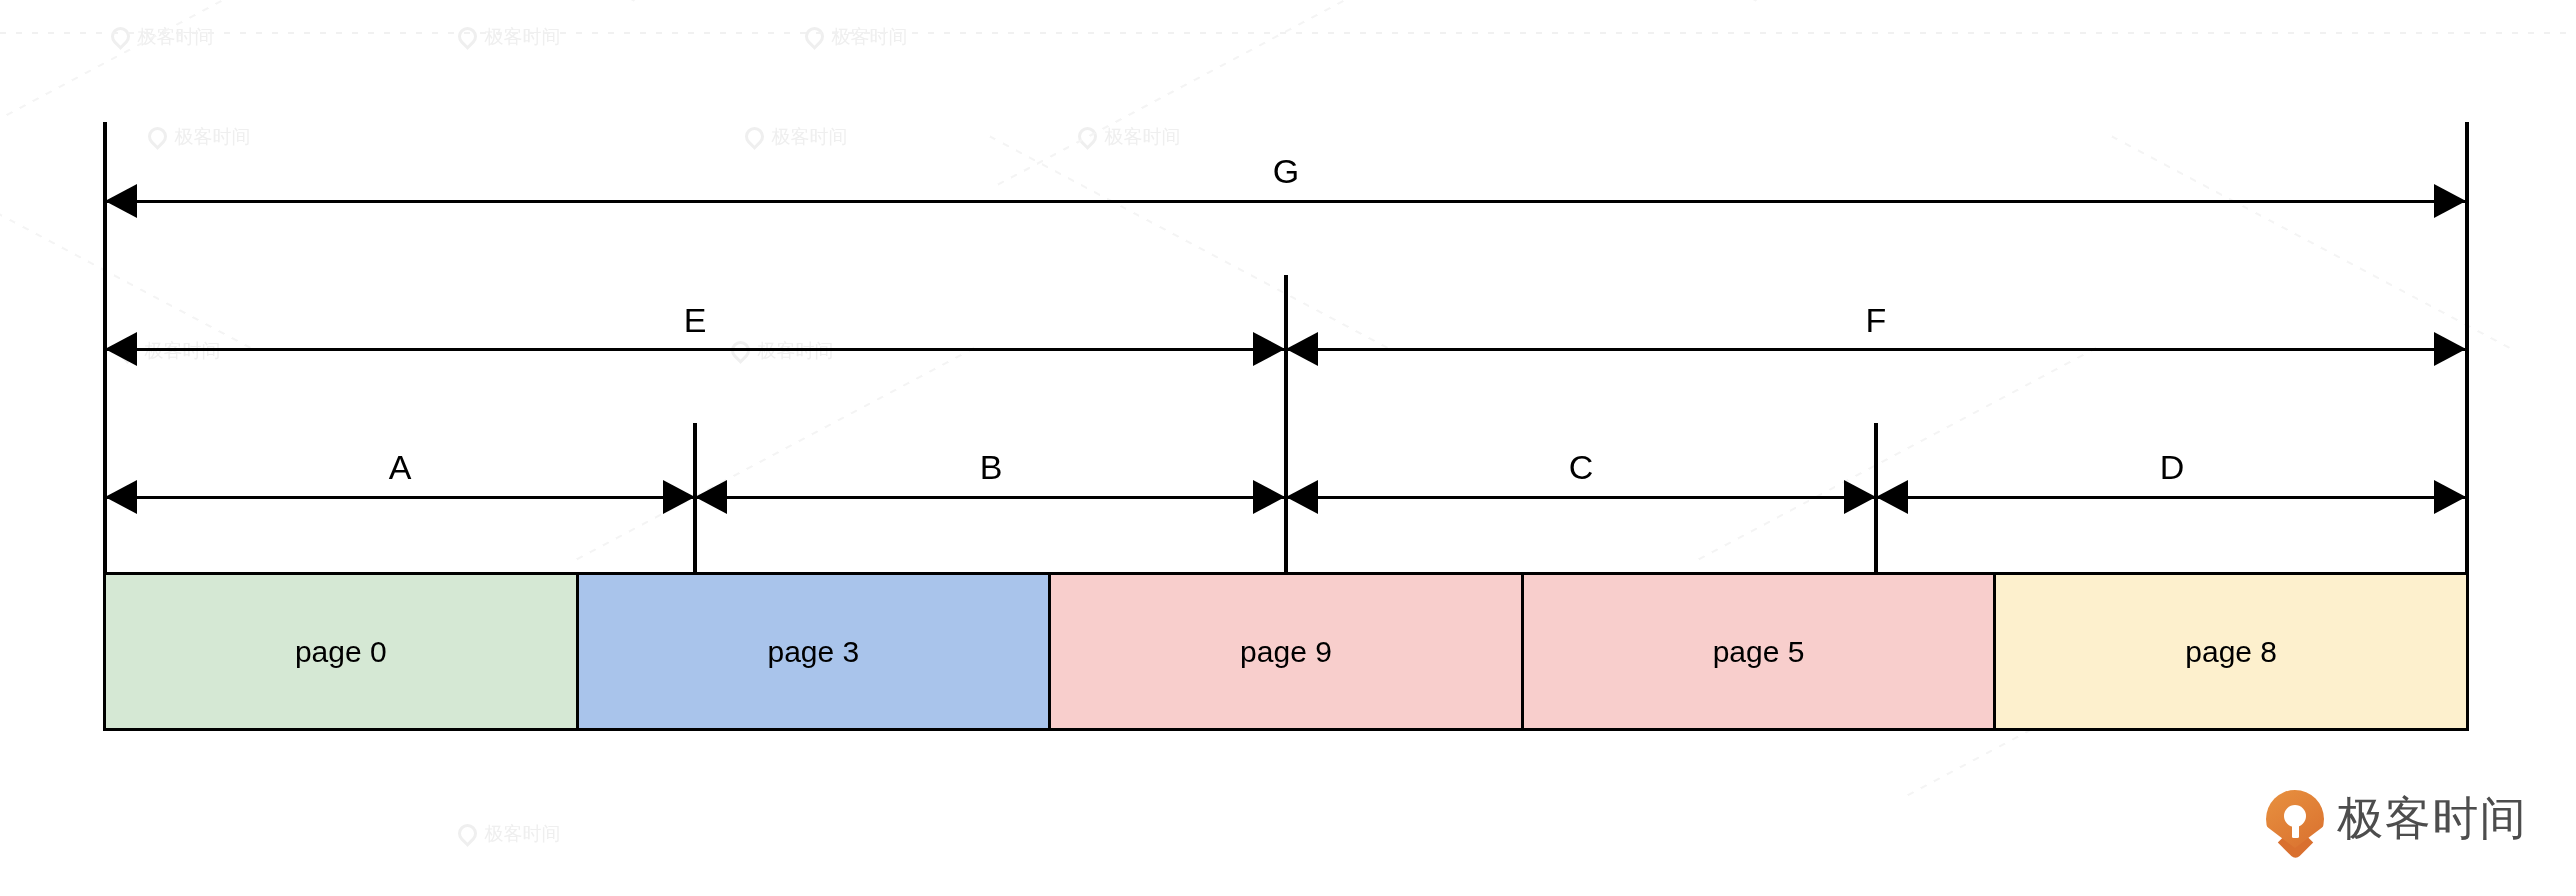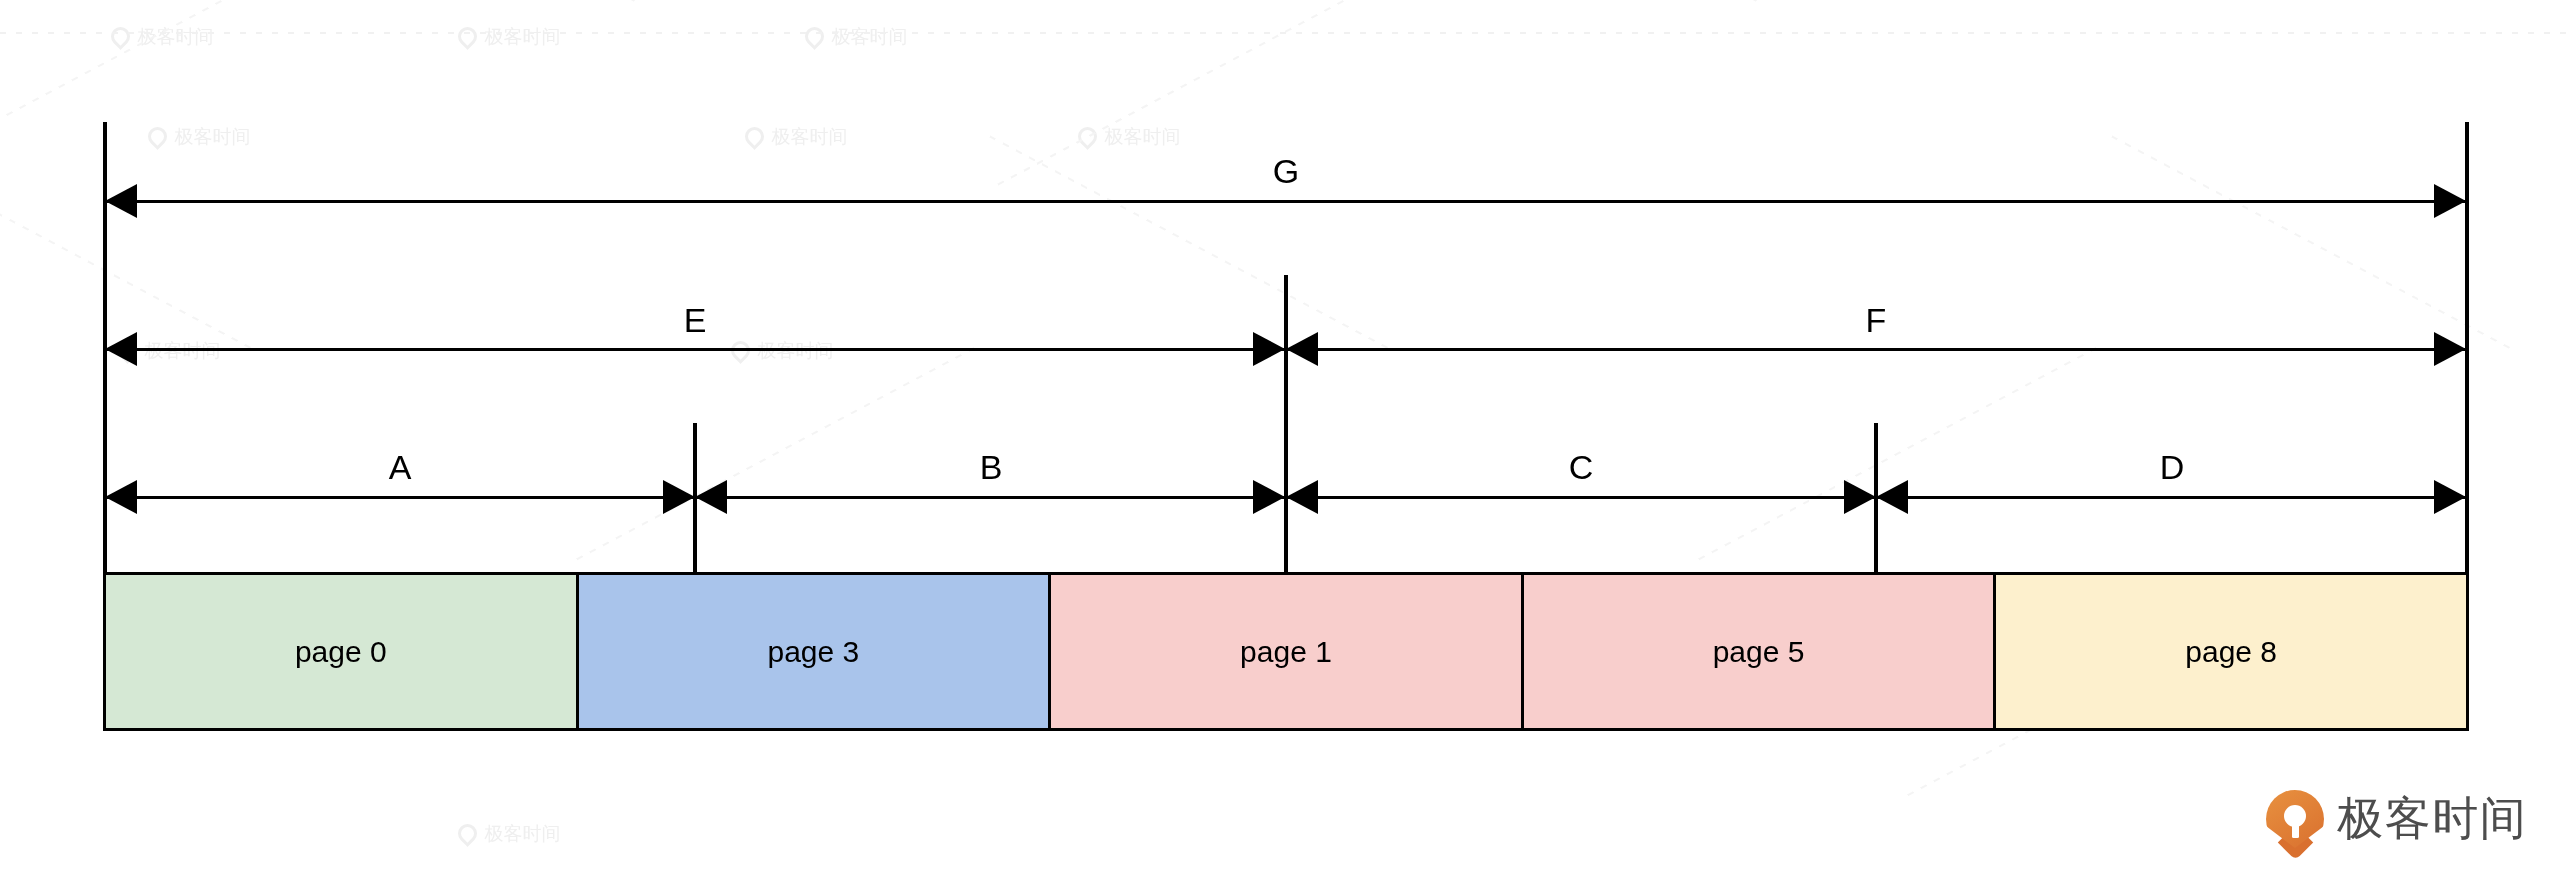--- a/index.html
+++ b/index.html
@@ -291,21 +291,21 @@
         <div class="arrow-shaft" style="left: 1876px; width: 590px;"></div>
         <div class="arrow-head left" style="left: 1876px;"></div>
         <div class="arrow-head right" style="left: 2434px;"></div>
       </div>
       <div class="span-label" style="left: 2172px; top: 450px;">D</div>
     </div>
 
   <div id="page-strip" style="left: 103px; top: 572px; width: 2366px; height: 159px;">
       <div class="page-cell" style="background: rgb(213, 232, 212);">page 0</div>
       <div class="page-cell" style="background: rgb(169, 196, 235);">page 3</div>
-      <div class="page-cell" style="background: rgb(248, 206, 204);">page 1</div>
+      <div class="page-cell" style="background: rgb(248, 206, 204);">page 9</div>
       <div class="page-cell" style="background: rgb(248, 206, 204);">page 5</div>
       <div class="page-cell" style="background: rgb(253, 240, 205);">page 8</div>
     </div>
 
   <div id="brand" style="left: 2266px; top: 788px;">
     <div id="brand-pin">
       <div class="pin-tail"></div>
       <div class="pin-body"></div>
       <div class="pin-hole"></div>
       <div class="pin-stem"></div>

